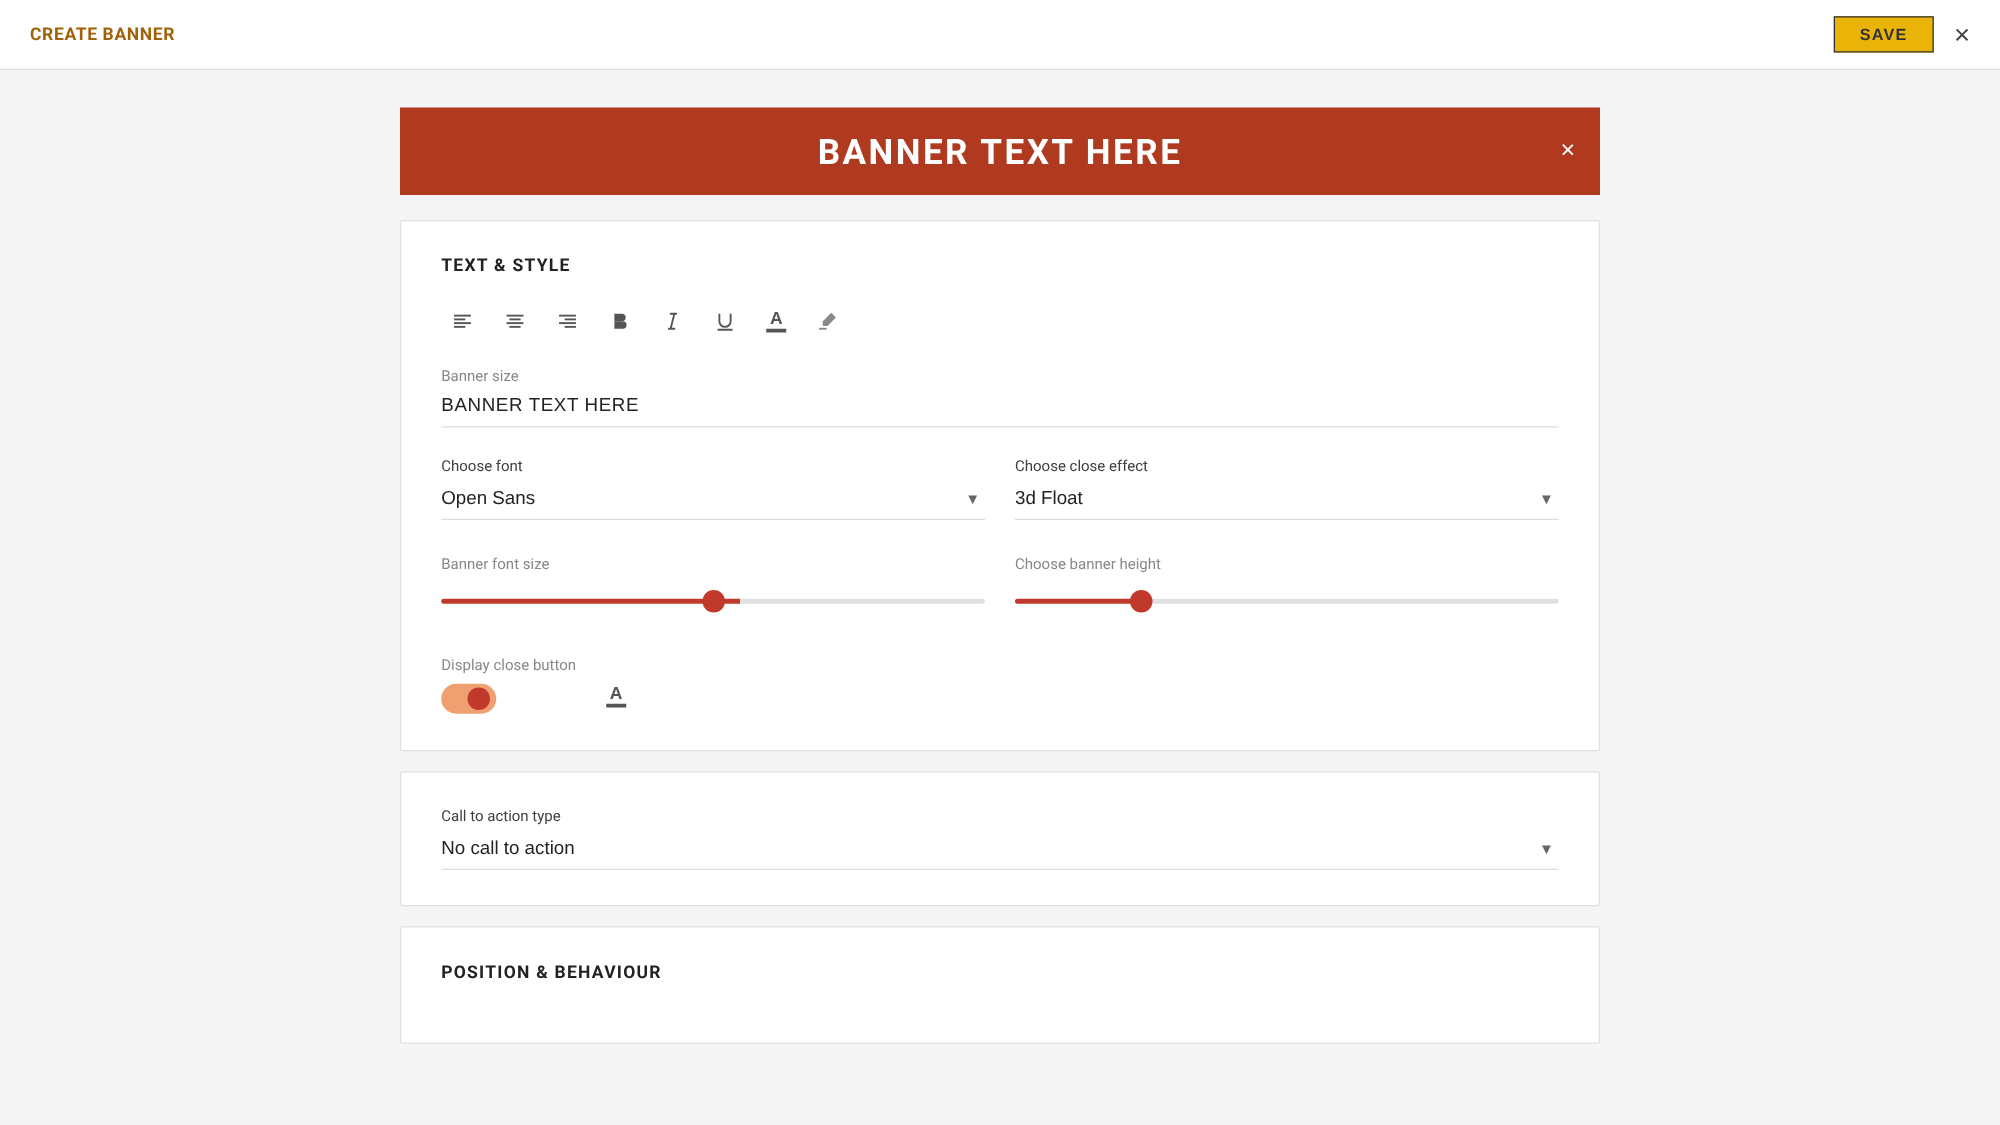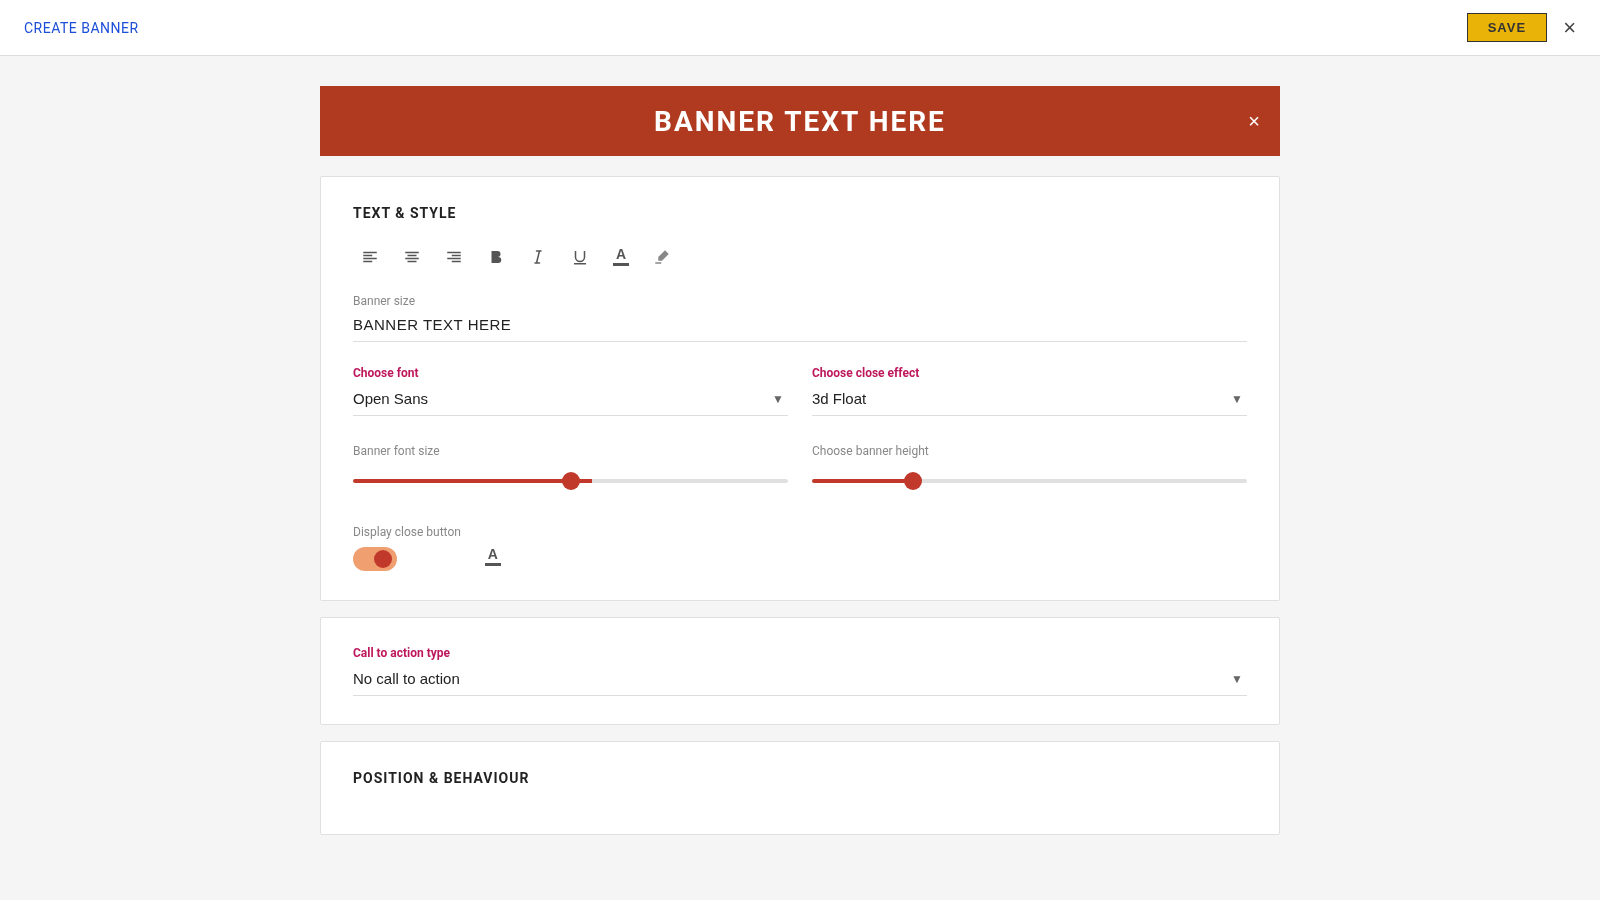--- a/index.html
+++ b/index.html
@@ -16,23 +16,23 @@
       display: flex;
       align-items: center;
       justify-content: space-between;
       background: #fff;
       border-bottom: 1px solid #ddd;
       padding: 0 24px;
       height: 56px;
     }
     .top-bar-title {
       font-size: 14px;
-      font-weight: 400;
+      font-weight: 700;
       letter-spacing: 0.5px;
-      color: #1d4ed8;
+      color: #a16207;
     }
     .top-bar-actions {
       display: flex;
       align-items: center;
       gap: 16px;
     }
     .save-btn {
       border: 1.5px solid #333;
       background: #eab308;
       color: #333;
@@ -151,23 +151,22 @@
       gap: 24px;
       margin-top: 24px;
     }
 
     
     .dropdown-wrapper {
       position: relative;
     }
     .dropdown-label {
       font-size: 12px;
-      color: #be185d;
+      color: #404040;
       margin-bottom: 4px;
-      font-weight: bold;
     }
     .dropdown-select {
       width: 100%;
       border: none;
       border-bottom: 1.5px solid #ddd;
       padding: 6px 0 8px;
       font-size: 15px;
       color: #222;
       appearance: none;
       background: transparent;

